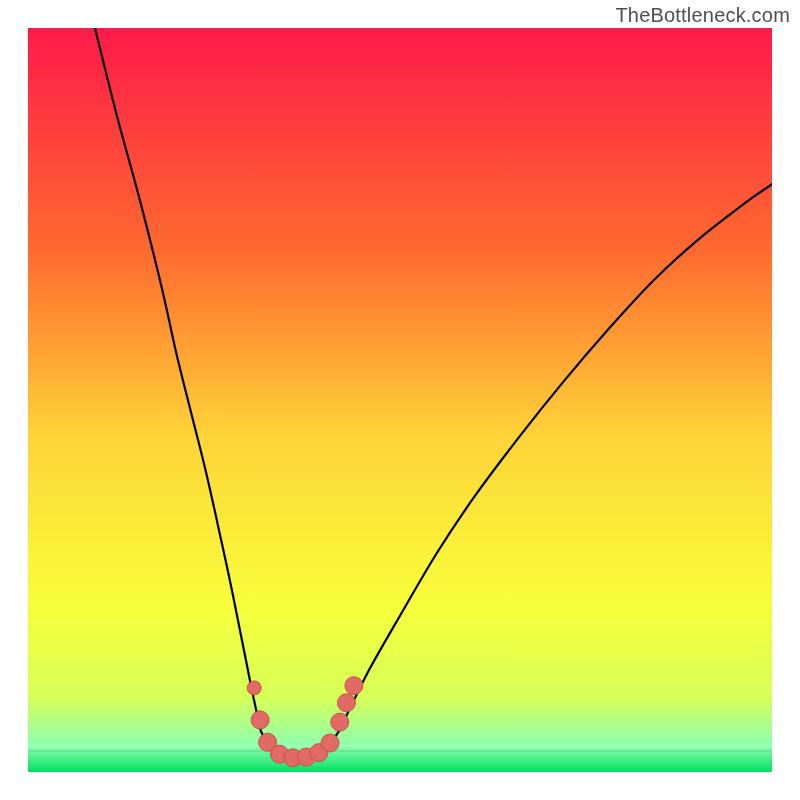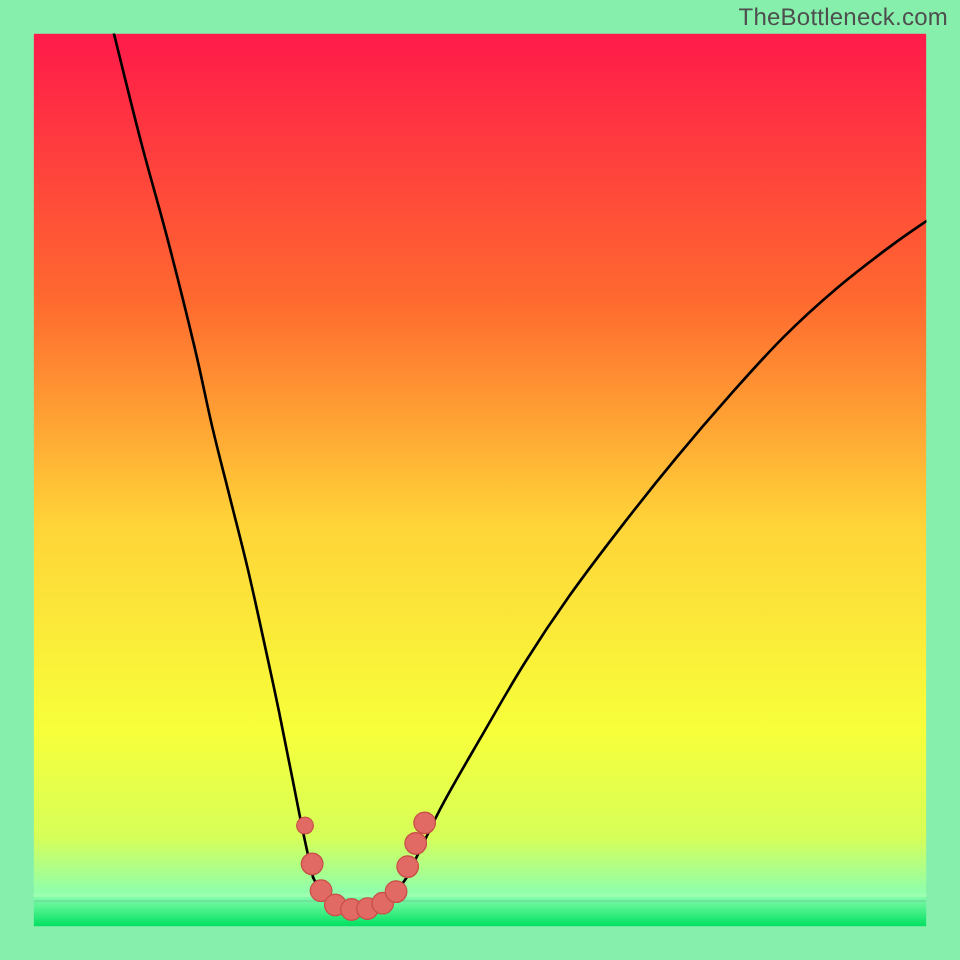--- a/index.html
+++ b/index.html
@@ -7,21 +7,21 @@
     padding: 0;
     width: 800px;
     height: 800px;
     background: #000;
     overflow: hidden;
     font-family: Arial, Helvetica, sans-serif;
   }
   .frame {
     position: absolute;
     inset: 0;
-    background: #86efac;
+    background: #ffffff;
   }
   .plot {
     position: absolute;
     left: 28px;
     top: 28px;
     width: 744px;
     height: 744px;
     display: block;
   }
   .watermark {

